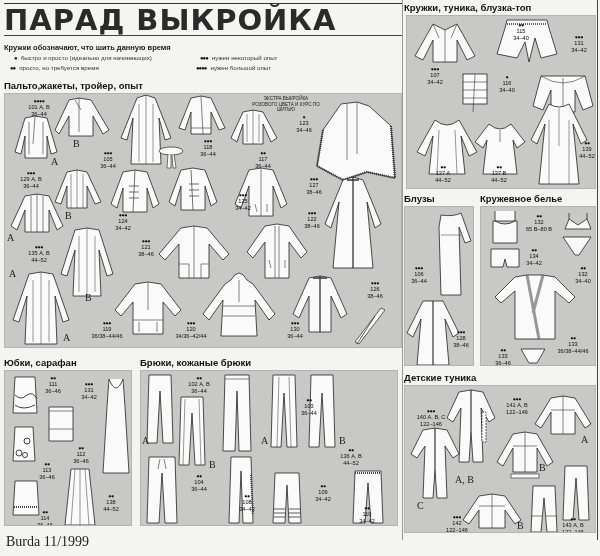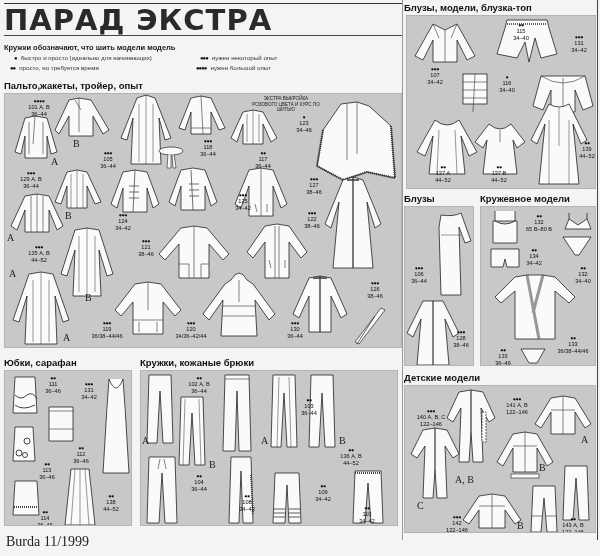--- a/index.html
+++ b/index.html
@@ -28,24 +28,24 @@
 
   .letter { position: absolute; font-family: "Liberation Serif", serif; font-size: 10px; color: #222; }
   .note { position: absolute; font-size: 4.6px; line-height: 5.5px; text-align: center; color: #222; }
 
   .footer { position: absolute; left: 6px; top: 534px; font-family: "Liberation Serif", "DejaVu Serif", serif; font-size: 14px; color: #222; }
 </style>
 </head>
 <body>
 
 <div class="topline"></div>
-<div class="title">ПАРАД ЭКСТРА</div>
+<div class="title">ПАРАД ВЫКРОЙКА</div>
 <div class="title-rule"></div>
 
-<div class="legend-intro">Кружки обозначают, что шить модели модель</div>
+<div class="legend-intro">Кружки обозначают, что шить данную время</div>
 <div class="legend-item" style="left:14px; top:54px;">
   <span class="dots">●</span>
   <span>быстро и просто (идеально для начинающих)</span>
 </div>
 <div class="legend-item" style="left:10px; top:64px;">
   <span class="dots">●●</span>
   <span>просто, но требуется время</span>
 </div>
 <div class="legend-item" style="left:200px; top:54px;">
   <span class="dots">●●●</span>
@@ -211,21 +211,21 @@
 
   <div class="letter" style="left:46px; top:62px;">A</div>
   <div class="letter" style="left:68px; top:44px;">B</div>
   <div class="letter" style="left:2px; top:138px;">A</div>
   <div class="letter" style="left:60px; top:116px;">B</div>
   <div class="letter" style="left:4px; top:174px;">A</div>
   <div class="letter" style="left:80px; top:198px;">B</div>
   <div class="letter" style="left:58px; top:238px;">A</div>
 </div>
 
-<div class="sec-title" style="left:404px; top:2px;">Блузы, модели, блузка-топ</div>
+<div class="sec-title" style="left:404px; top:2px;">Кружки, туника, блузка-топ</div>
 <div class="panel" style="left:406px; top:15px; width:190px; height:174px;">
   <div class="garment" style="left:6px; top:4px; width:64px; height:46px;">
     <svg viewBox="0 0 64 46">
         <path d="M20 4 L32 10 L44 4 L62 36 L54 40 L44 20 L44 42 L20 42 L20 20 L10 40 L2 36 Z" fill="#fafafa" stroke="#222" stroke-width="0.8"></path>
         <path d="M32 10 L32 42 M20 4 L26 18 M44 4 L38 18" stroke="#333" stroke-width="0.6" fill="none"></path>
       </svg>
   </div>
   <div class="garment" style="left:88px; top:2px; width:64px; height:44px;">
     <svg viewBox="0 0 64 44">
         <path d="M12 2 L52 2 L54 10 L62 36 L46 40 L40 20 L34 44 L30 24 L22 40 L2 36 L10 10 Z" fill="#fafafa" stroke="#222" stroke-width="0.8"></path>
@@ -283,21 +283,21 @@
   <div class="garment" style="left:0px; top:92px; width:56px; height:68px;">
     <svg viewBox="0 0 56 68">
         <path d="M18 2 L38 2 L54 34 L48 38 L40 20 L44 66 L12 66 L16 20 L8 38 L2 34 Z" fill="#fafafa" stroke="#222" stroke-width="0.8"></path>
         <path d="M28 2 L28 66" stroke="#222" stroke-width="1.1"></path>
       </svg>
   </div>
   <div class="label" style="left:14px; top:58px;"><span class="d">●●●</span><span>106</span><br><span>36–44</span></div>
   <div class="label" style="left:56px; top:122px;"><span class="d">●●●</span><span>128</span><br><span>38–46</span></div>
 </div>
 
-<div class="sec-title" style="left:480px; top:193px;">Кружевное модели</div>
+<div class="sec-title" style="left:480px; top:193px;">Кружевное белье</div>
 <div class="panel" style="left:480px; top:206px; width:116px; height:160px;">
   <div class="garment" style="left:6px; top:2px; width:36px; height:36px;">
     <svg viewBox="0 0 36 36">
         <path d="M8 2 L8 12 Q18 18 28 12 L28 2 M6 12 L30 12 L30 34 L6 34 Z" fill="#fafafa" stroke="#222" stroke-width="0.8"></path>
       </svg>
   </div>
   <div class="garment" style="left:8px; top:40px; width:32px; height:24px;">
     <svg viewBox="0 0 32 24">
         <path d="M2 2 L30 2 L30 20 L18 20 L16 12 L14 20 L2 20 Z" fill="#fafafa" stroke="#222" stroke-width="0.8"></path>
       </svg>
@@ -370,21 +370,21 @@
       </svg>
   </div>
   <div class="label" style="left:48px; top:4px;"><span class="d">●●</span><span>111</span><br><span>36–46</span></div>
   <div class="label" style="left:84px; top:10px;"><span class="d">●●●</span><span>131</span><br><span>34–42</span></div>
   <div class="label" style="left:76px; top:74px;"><span class="d">●●</span><span>112</span><br><span>36–46</span></div>
   <div class="label" style="left:42px; top:90px;"><span class="d">●●</span><span>113</span><br><span>36–46</span></div>
   <div class="label" style="left:40px; top:138px;"><span class="d">●●</span><span>114</span><br><span>36–46</span></div>
   <div class="label" style="left:106px; top:122px;"><span class="d">●●</span><span>138</span><br><span>44–52</span></div>
 </div>
 
-<div class="sec-title" style="left:140px; top:357px;">Кружки, кожаные брюки</div>
+<div class="sec-title" style="left:140px; top:357px;">Брюки, кожаные брюки</div>
 <div class="panel" style="left:140px; top:370px; width:258px; height:156px;">
   <div class="garment" style="left:4px; top:2px; width:30px; height:72px;">
     <svg viewBox="0 0 30 72">
         <path d="M4 2 L26 2 L28 70 L18 70 L15 18 L12 70 L2 70 Z" fill="#fafafa" stroke="#222" stroke-width="0.8"></path>
       </svg>
   </div>
   <div class="garment" style="left:36px; top:24px; width:30px; height:72px;">
     <svg viewBox="0 0 30 72">
         <path d="M4 2 L26 2 L28 70 L18 70 L15 18 L12 70 L2 70 Z" fill="#fafafa" stroke="#222" stroke-width="0.8"></path>
         <path d="M8 4 L6 70 M22 4 L24 70" stroke="#333" stroke-width="0.5"></path>
@@ -437,21 +437,21 @@
   <div class="label" style="left:58px; top:102px;"><span class="d">●●</span><span>104</span><br><span>36–44</span></div>
   <div class="label" style="left:182px; top:112px;"><span class="d">●●</span><span>109</span><br><span>34–42</span></div>
   <div class="label" style="left:106px; top:122px;"><span class="d">●●</span><span>108</span><br><span>34–42</span></div>
   <div class="label" style="left:226px; top:134px;"><span class="d">●●</span><span>110</span><br><span>34–42</span></div>
   <div class="letter" style="left:1px; top:64px;">A</div>
   <div class="letter" style="left:68px; top:88px;">B</div>
   <div class="letter" style="left:120px; top:64px;">A</div>
   <div class="letter" style="left:198px; top:64px;">B</div>
 </div>
 
-<div class="sec-title" style="left:404px; top:372px;">Детские модели</div>
+<div class="sec-title" style="left:404px; top:372px;">Детские туника</div>
 <div class="panel" style="left:404px; top:385px; width:192px; height:148px;">
   <div class="garment" style="left:40px; top:2px; width:52px; height:76px;">
     <svg viewBox="0 0 52 76">
         <path d="M14 4 L26 2 L38 4 L50 30 L44 34 L36 20 L38 74 L28 74 L26 44 L24 74 L14 74 L16 20 L8 34 L2 30 Z" fill="#fafafa" stroke="#222" stroke-width="0.8"></path>
         <path d="M26 2 L26 44" stroke="#222" stroke-width="1.1"></path>
       </svg>
   </div>
   <div class="garment" style="left:74px; top:24px; width:10px; height:34px;">
     <svg viewBox="0 0 10 34">
         <rect x="3" y="2" width="4" height="30" fill="#fafafa" stroke="#222" stroke-width="0.7" stroke-dasharray="2 1"></rect>

